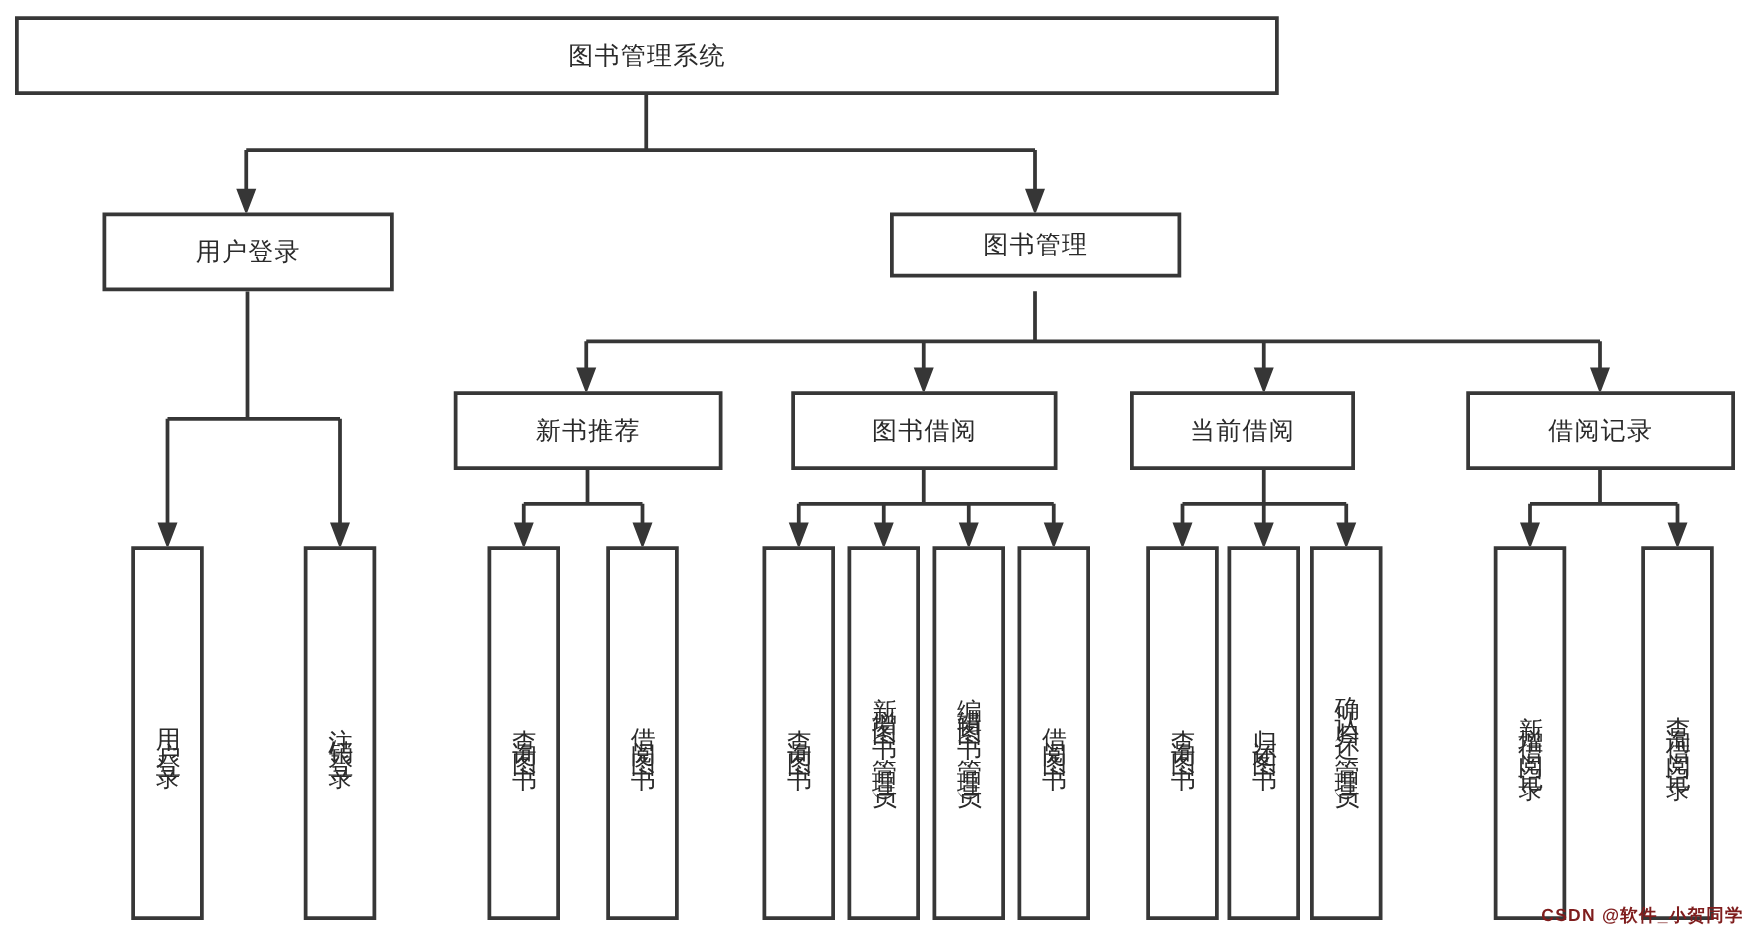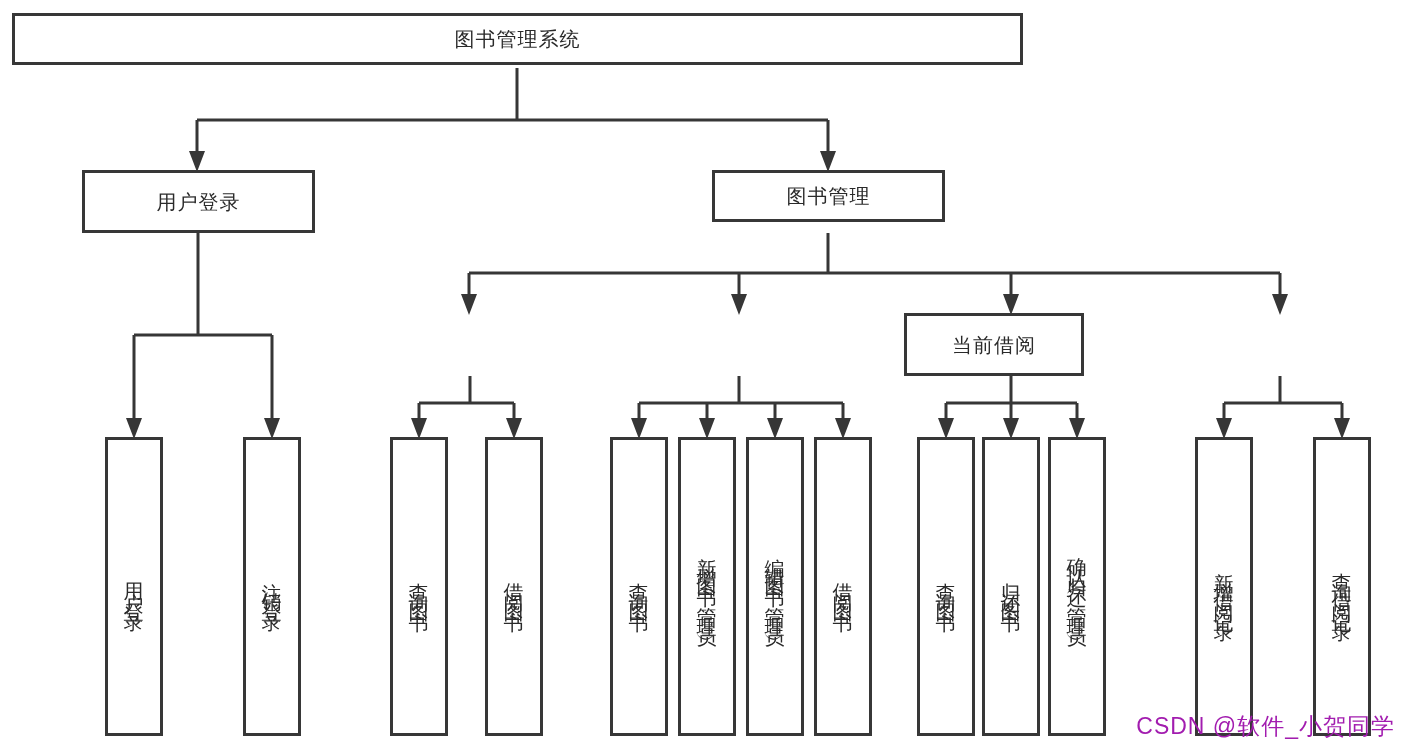--- a/index.html
+++ b/index.html
@@ -25,25 +25,26 @@
   .vlabel {
     writing-mode:vertical-rl;
     text-orientation:mixed;
     letter-spacing:10px;
     line-height:1;
     white-space:nowrap;
   }
   .watermark {
     position:absolute;
     right:10px; bottom:5px;
-    color:#a21caf;
-    font-size:23px;
+    color:#7f1d1d;
+    font-size:14px;
     letter-spacing:1px;
     z-index:5;
     white-space:nowrap;
+    font-weight:bold;
   }
 </style>
 </head>
 <body>
 
 <div class="canvas">
 
   <svg class="wires" viewBox="0 0 1405 747" xmlns="http://www.w3.org/2000/svg">
     <path fill="none" stroke="#363636" stroke-width="3" d="M517 68 V120 M197 120 H828 M197 120 V156 M828 120 V156
              M198 233 V335 M134 335 H272 M134 335 V423 M272 335 V423
@@ -66,33 +67,42 @@
              M699 418 L715 418 L707 439 Z
              M767 418 L783 418 L775 439 Z
              M835 418 L851 418 L843 439 Z
              M938 418 L954 418 L946 439 Z
              M1003 418 L1019 418 L1011 439 Z
              M1069 418 L1085 418 L1077 439 Z
              M1216 418 L1232 418 L1224 439 Z
              M1334 418 L1350 418 L1342 439 Z"></path>
   </svg>
 
-  <div class="box" style="left:12px;top:13px;width:1011px;height:52px">
+  <div class="box" style="left:12px;top:13px;width:1011px;height:63px">
     <span class="hlabel">图书管理系统</span>
   </div>
 
   <div class="box" style="left:82px;top:170px;width:233px;height:63px">
     <span class="hlabel">用户登录</span>
   </div>
   <div class="box" style="left:712px;top:170px;width:233px;height:52px">
     <span class="hlabel">图书管理</span>
   </div>
 
+  <div class="box" style="left:363px;top:313px;width:215px;height:63px">
+    <span class="hlabel">新书推荐</span>
+  </div>
+  <div class="box" style="left:633px;top:313px;width:213px;height:63px">
+    <span class="hlabel">图书借阅</span>
+  </div>
   <div class="box" style="left:904px;top:313px;width:180px;height:63px">
     <span class="hlabel">当前借阅</span>
+  </div>
+  <div class="box" style="left:1173px;top:313px;width:215px;height:63px">
+    <span class="hlabel">借阅记录</span>
   </div>
 
   <div class="box" style="left:105px;top:437px;width:58px;height:299px">
     <span class="vlabel">用户登录</span>
   </div>
   <div class="box" style="left:243px;top:437px;width:58px;height:299px">
     <span class="vlabel">注销登录</span>
   </div>
 
   <div class="box" style="left:390px;top:437px;width:58px;height:299px">

